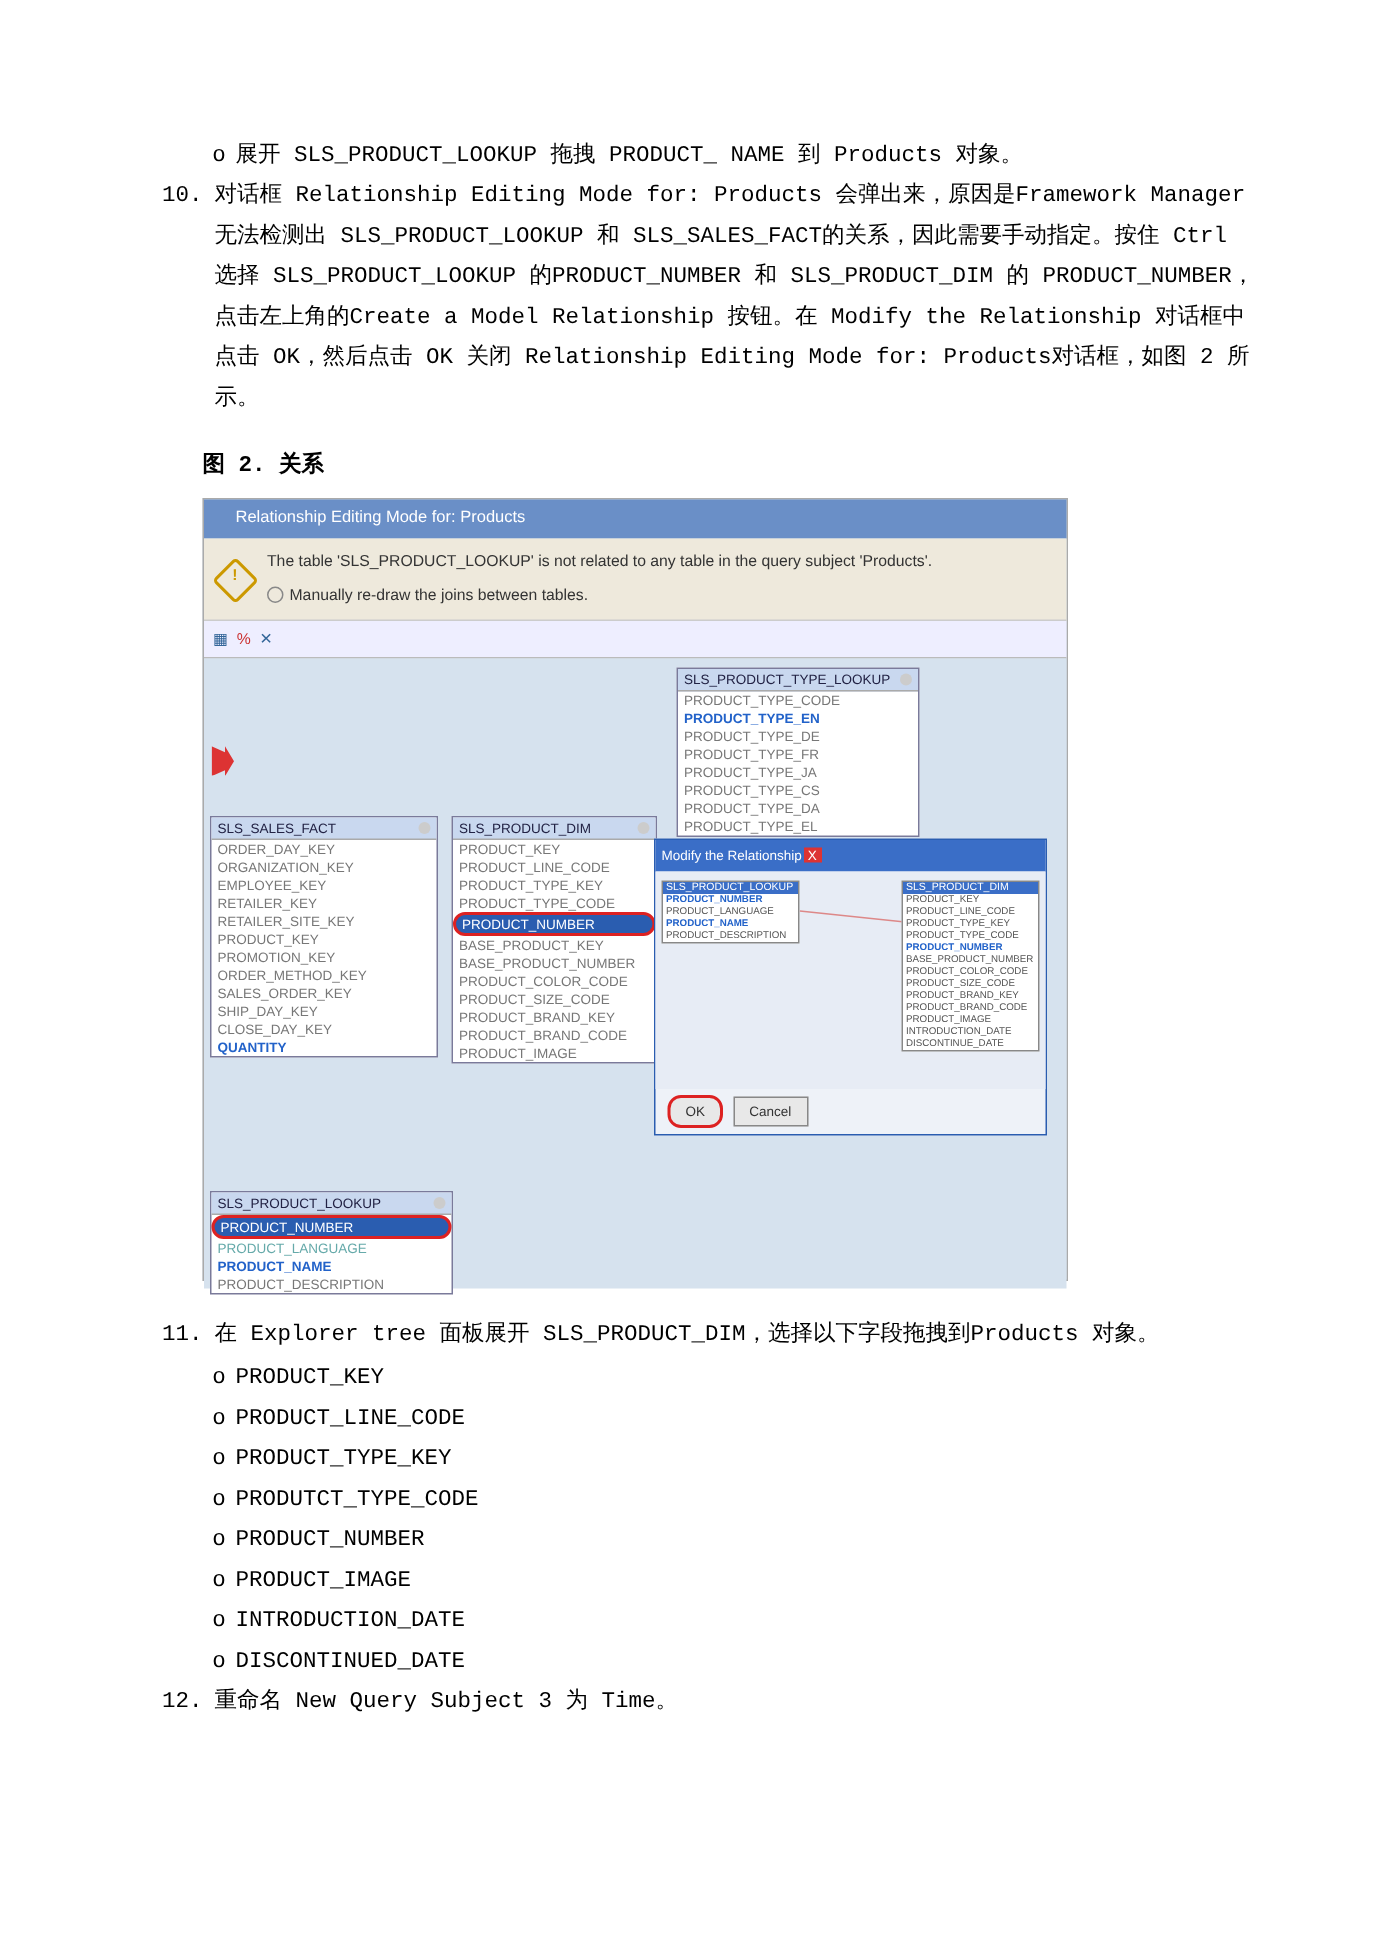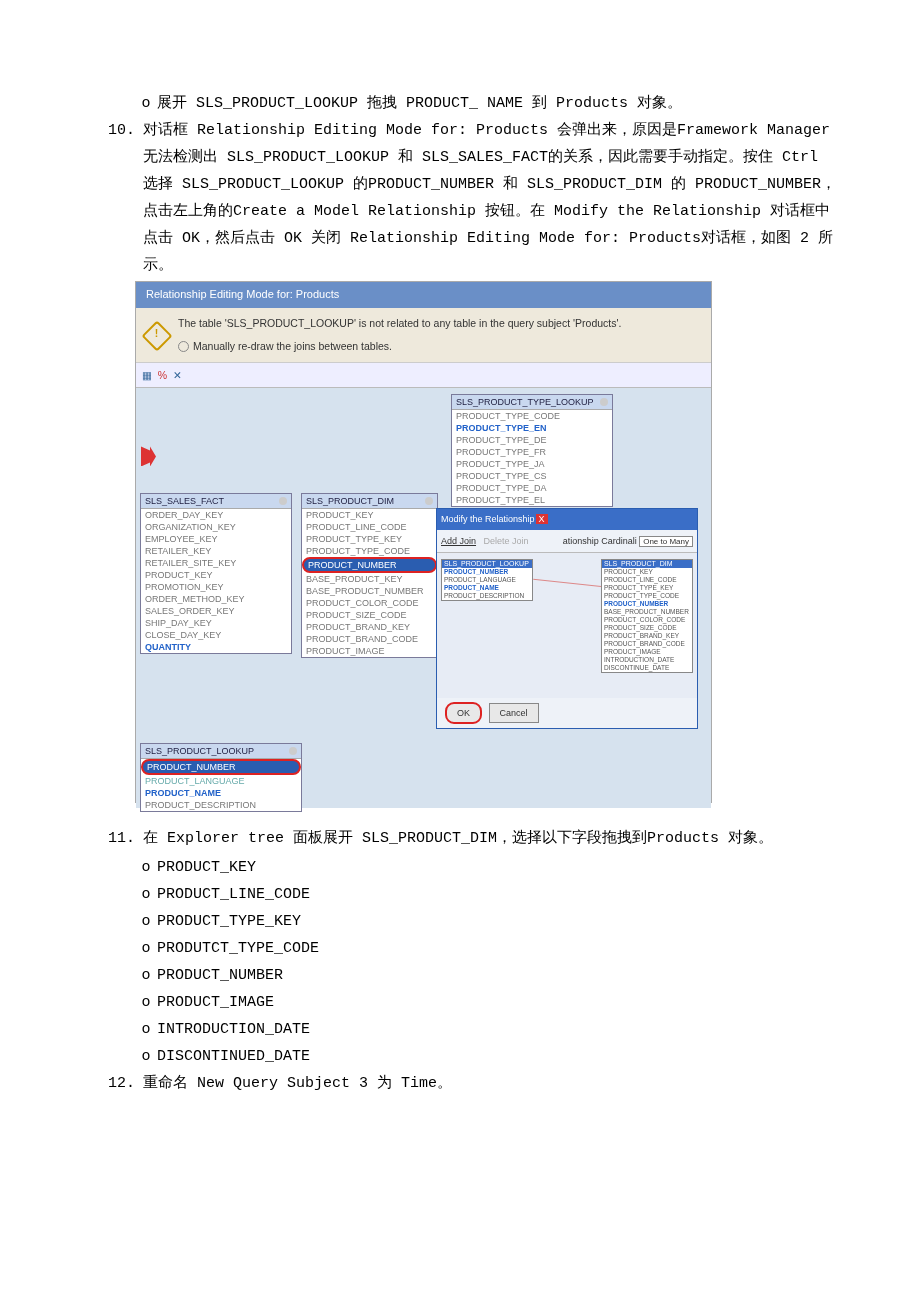--- a/index.html
+++ b/index.html
@@ -5,21 +5,21 @@
 body{margin:0;background:#fff;font-family:"SimSun","Courier New",monospace;font-size:15px;line-height:1.8;color:#000}
 .page{width:760px;margin:0 auto;padding:90px 0 60px 0}
 .li{display:flex;margin-bottom:2px}
 .num{width:55px;text-align:right;padding-right:8px;flex-shrink:0}
 .cnt{flex:1}
 .sub{padding-left:55px}
 .bul{display:flex}
 .bul .m{width:22px;text-align:center}
 .fighdr{font-weight:bold;margin:18px 0 8px 55px}
 .shot{margin-left:55px;width:575px;height:520px;background:#d6e2ee;border:1px solid #aaa;position:relative;font-family:Tahoma,Arial,sans-serif;font-size:10.5px;color:#333}
-.titlebar{background:#6a8fc7;color:#fff;font-size:11px;padding:3px 10px}
+.titlebar{background:#6a8fc7;color:#fff;font-size:11px;padding:3px 21px}
 .warnrow{display:flex;align-items:center;background:#eee9dc;padding:6px 8px;border-bottom:1px solid #ccc}
 .warnrow .wi{width:18px;height:18px;border:2px solid #c90;border-radius:3px;transform:rotate(45deg);margin:2px 10px 0 2px;position:relative;flex-shrink:0}
 .warnrow .wi::after{content:"!";position:absolute;transform:rotate(-45deg);left:5px;top:-2px;font-weight:bold;color:#c90}
 .radio{display:inline-block;width:9px;height:9px;border:1px solid #888;border-radius:50%;margin-right:4px;vertical-align:middle}
 .toolbar{background:#eef;padding:3px 6px;border-bottom:1px solid #bbb;color:#369}
 .canvas{position:relative;background:#d6e2ee;height:420px}
 .tbl{position:absolute;background:#fff;border:1px solid #7a7a9a;font-size:9px;line-height:12px}
 .tbl .th{background:#c9d8ef;color:#224;font-weight:normal;padding:1px 4px;border-bottom:1px solid #aaa;display:flex;justify-content:space-between;align-items:center}
 .tbl .row{padding:0 4px;color:#777;white-space:nowrap}
 .tbl .row.b{color:#2262c9;font-weight:bold}
@@ -51,20 +51,21 @@
   <div class="sub bul">
     <span class="m">o</span>
     <span>展开 SLS_PRODUCT_LOOKUP 拖拽 PRODUCT_ NAME 到 Products 对象。</span>
   </div>
 
   <div class="li">
     <span class="num">10.</span>
     <span class="cnt">对话框 Relationship Editing Mode for: Products 会弹出来，原因是Framework Manager 无法检测出 SLS_PRODUCT_LOOKUP 和 SLS_SALES_FACT的关系，因此需要手动指定。按住 Ctrl 选择 SLS_PRODUCT_LOOKUP 的PRODUCT_NUMBER 和 SLS_PRODUCT_DIM 的 PRODUCT_NUMBER，点击左上角的Create a Model Relationship 按钮。在 Modify the Relationship 对话框中点击 OK，然后点击 OK 关闭 Relationship Editing Mode for: Products对话框，如图 2 所示。</span>
   </div>
 
+  <div class="fighdr">图 2. 关系</div>
 
   <div class="shot">
     <div class="titlebar">Relationship Editing Mode for: Products</div>
     <div class="warnrow">
       <div class="wi"></div>
       <div>
         <div>The table 'SLS_PRODUCT_LOOKUP' is not related to any table in the query subject 'Products'.</div>
         <div style="margin-top:4px"><span class="radio"></span><span>Manually re-draw the joins between tables.</span></div>
       </div>
     </div>
@@ -135,30 +136,20 @@
         <div class="row sel redcirc">PRODUCT_NUMBER</div>
         <div class="row" style="color:#6aa">PRODUCT_LANGUAGE</div>
         <div class="row b">PRODUCT_NAME</div>
         <div class="row">PRODUCT_DESCRIPTION</div>
       </div>
 
       <div class="dlg">
         <div class="dh">
           <span>Modify the Relationship</span>
           <span class="xs"><span>X</span></span>
-        </div>
-        <div class="tb">
-          <span>
-            <u>Add Join</u>&nbsp;&nbsp;
-            <span style="color:#aaa">Delete Join</span>
-          </span>
-          <span>
-            <span>ationship Cardinali</span>
-            <span class="drop">One to Many</span>
-          </span>
         </div>
         <div class="body">
           <div class="mini" style="left:4px;top:6px">
             <div class="mh">SLS_PRODUCT_LOOKUP</div>
             <div class="mr b">PRODUCT_NUMBER</div>
             <div class="mr">PRODUCT_LANGUAGE</div>
             <div class="mr b">PRODUCT_NAME</div>
             <div class="mr">PRODUCT_DESCRIPTION</div>
           </div>
           <div class="diagline"></div>

